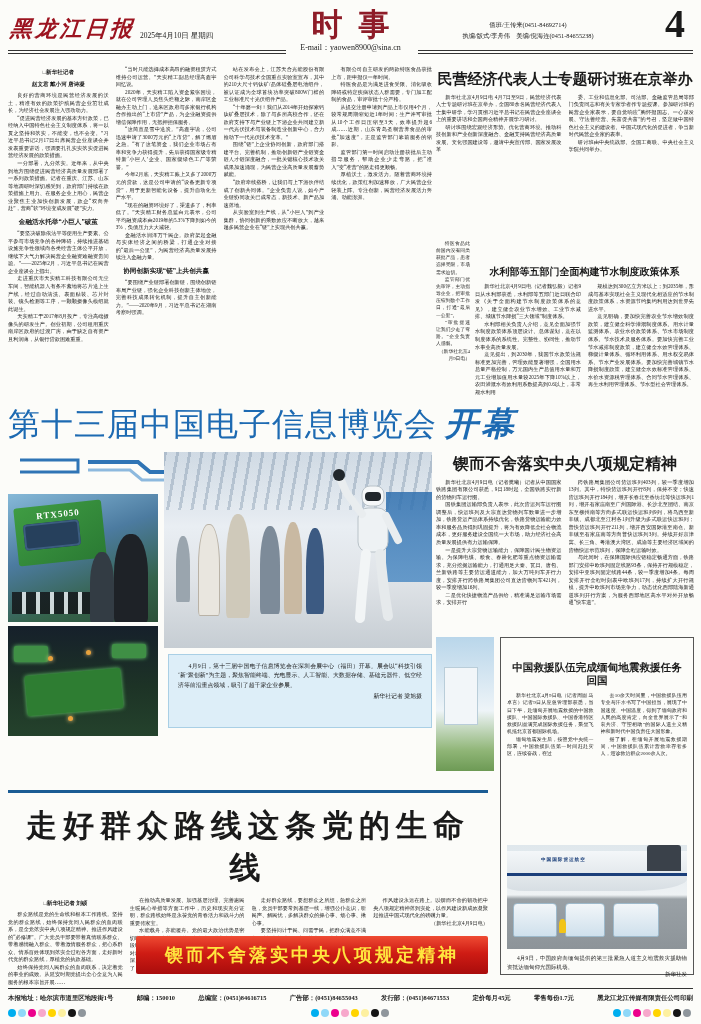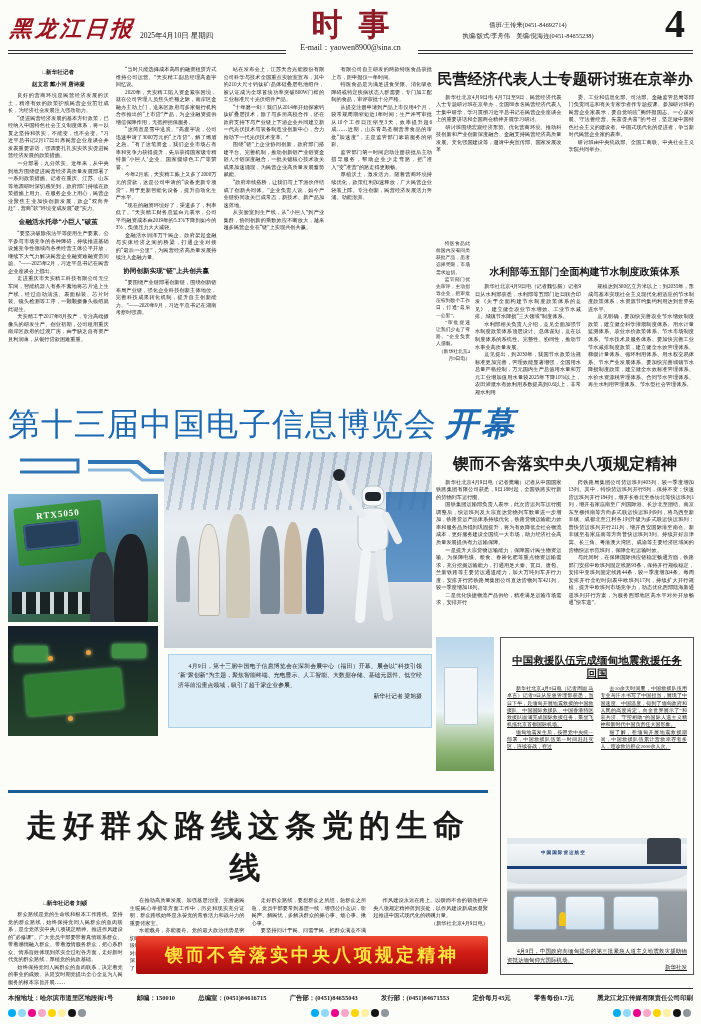--- a/index.html
+++ b/index.html
@@ -85,21 +85,21 @@
   .art-b{margin-top:8px;display:flex;gap:5px;}
   .stub{width:34px;height:206px;overflow:hidden;}
   .stub .blk{font-size:4.8px;line-height:1.5;}
   .art-b-main{flex:1;}
   .art-b .rr-headline{font-size:10px;margin-top:26px;}
   .art-b .cols{margin-top:5px;height:158px;}
   .art-c{margin-top:8px;}
   .art-c .rr-headline{font-size:16px;}
   .art-c .cols{margin-top:5px;height:150px;}
   .bottom-row{margin-top:8px;display:flex;gap:6px;}
-  .rescue-box{flex:1;border:1px solid #555;padding:16px 6px 5px;height:338px;text-decoration:underline;}
+  .rescue-box{flex:1;border:1px solid #555;padding:23px 6px 5px;height:338px;}
   .rescue-box .rr-headline{font-size:10.6px;}
   .rescue-box .cols{margin-top:5px;height:148px;}
   .rescue-box .blk{font-size:5px;}
   .ph-plane{position:relative;width:100%;height:104px;margin-top:5px;background:linear-gradient(180deg,#dfe7ec 0%,#eef2f4 48%,#9aa1a6 52%,#8d9499 100%);}
   .fuselage{position:absolute;left:0;top:6px;width:100%;height:40px;background:linear-gradient(180deg,#f4f7f9,#d7dee3);border-radius:0 0 30% 10%;}
   .fuse-stripe{position:absolute;left:0;top:28px;width:100%;height:3px;background:#1b3f7a;}
   .plane-label{position:absolute;left:34px;top:12px;font-size:4.6px;color:#1b3f7a;font-weight:bold;letter-spacing:1px;}
   .cargo-door{position:absolute;right:6px;top:0px;width:34px;height:26px;background:#3a414a;border-radius:3px 3px 0 0;}
   .pallet{position:absolute;bottom:12px;height:34px;background:linear-gradient(180deg,#f2f6f9,#cfe0ec);border:1px solid #9db9cb;border-radius:4px 4px 2px 2px;}
   .vest{position:absolute;bottom:16px;width:7px;height:14px;background:#f2c418;border-radius:40% 40% 10% 10%;}

